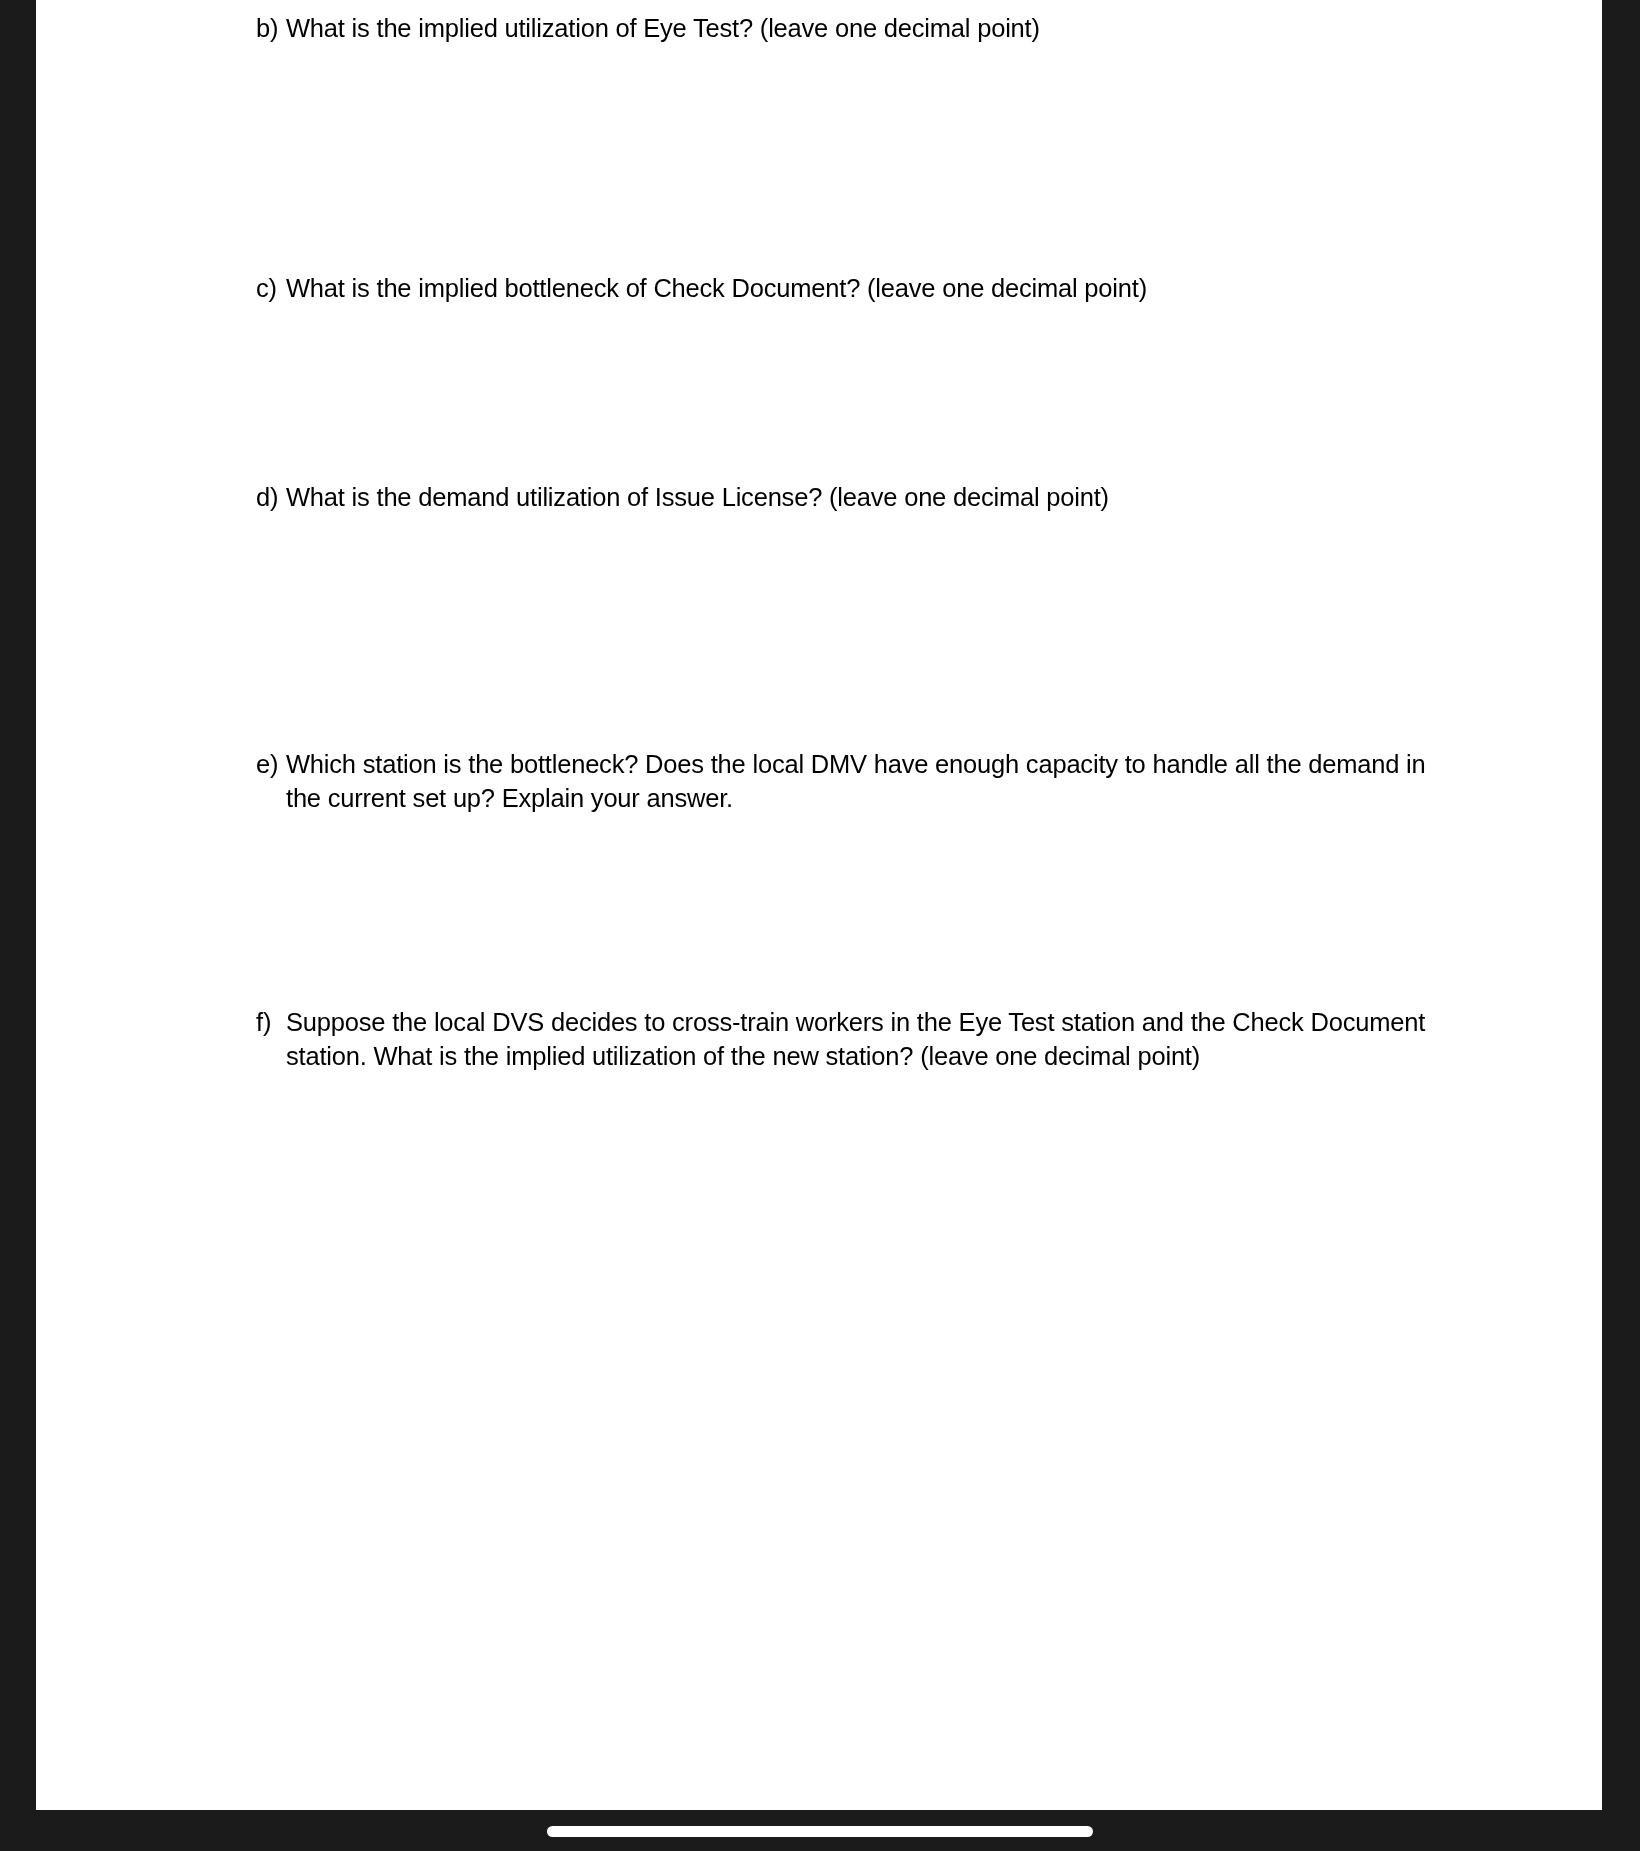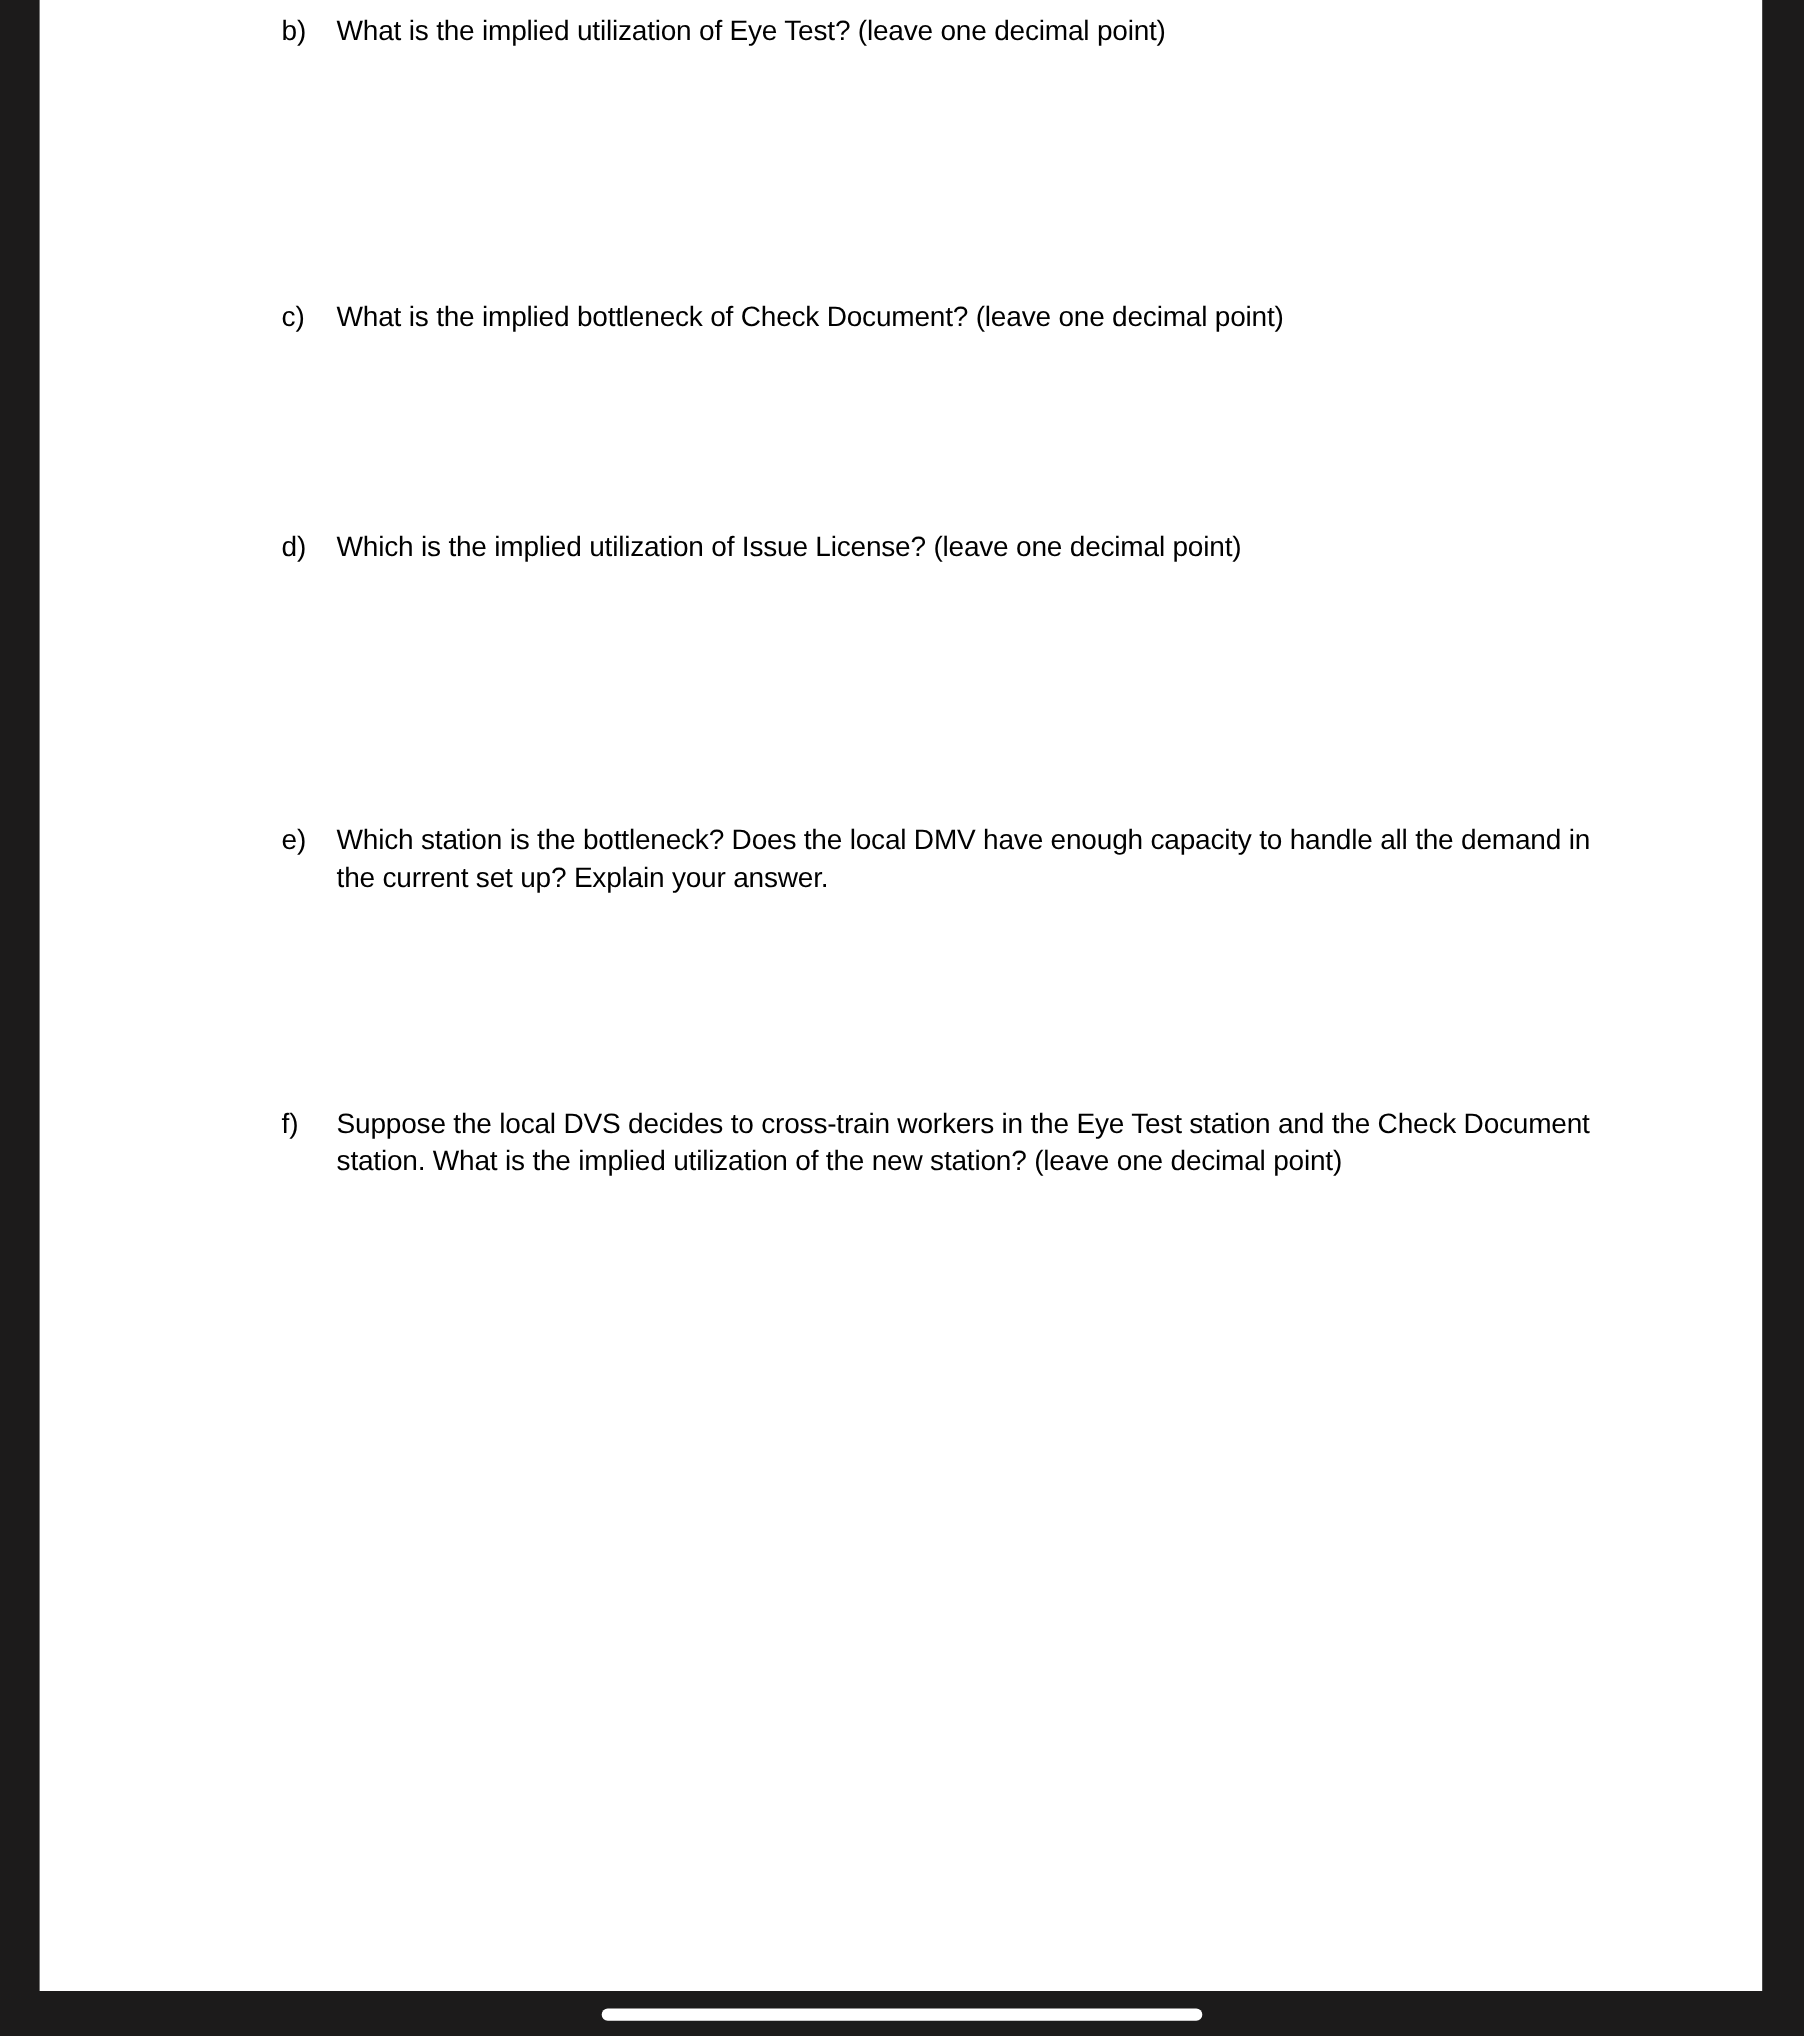--- a/index.html
+++ b/index.html
@@ -21,21 +21,21 @@
     font-size:25.5px;
     line-height:34px;
     letter-spacing:-0.2px;
   }
   .q .lbl {
     position:absolute; left:0; top:0;
     width:46px;
   }
   .q .txt {
     display:block;
-    margin-left:50px;
+    margin-left:30px;
   }
   .home-bar {
     position:absolute;
     left:547px; top:1826px;
     width:546px; height:11px;
     background:#ffffff;
     border-radius:6px;
   }
 </style>
 </head>
@@ -48,21 +48,21 @@
     <span class="txt">What is the implied utilization of Eye Test? (leave one decimal point)</span>
   </div>
 
   <div class="q" style="top:271px;">
     <span class="lbl">c)</span>
     <span class="txt">What is the implied bottleneck of Check Document? (leave one decimal point)</span>
   </div>
 
   <div class="q" style="top:480px;">
     <span class="lbl">d)</span>
-    <span class="txt">Which is the implied utilization of Issue License? (leave one decimal point)</span>
+    <span class="txt">What is the demand utilization of Issue License? (leave one decimal point)</span>
   </div>
 
   <div class="q" style="top:747px;">
     <span class="lbl">e)</span>
     <span class="txt">Which station is the bottleneck? Does the local DMV have enough capacity to handle all the demand in the current set up? Explain your answer.</span>
   </div>
 
   <div class="q" style="top:1005px;">
     <span class="lbl">f)</span>
     <span class="txt">Suppose the local DVS decides to cross-train workers in the Eye Test station and the Check Document station. What is the implied utilization of the new station? (leave one decimal point)</span>

